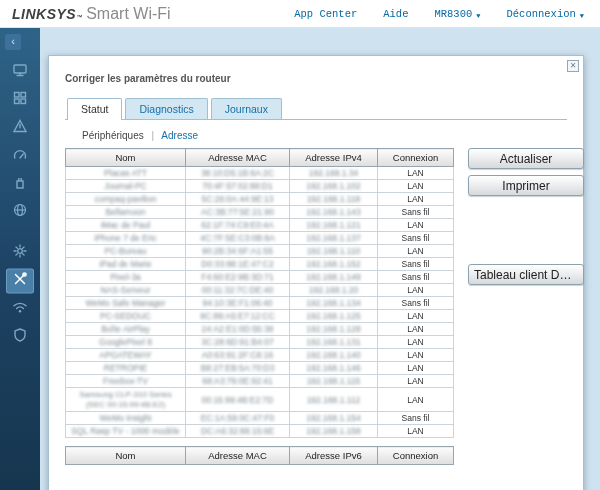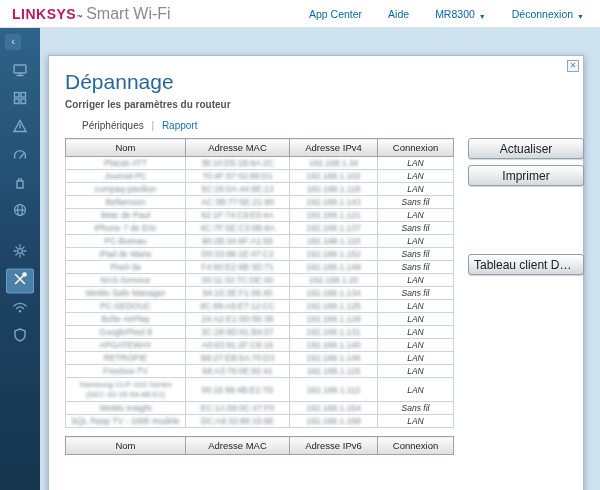--- a/index.html
+++ b/index.html
@@ -4,26 +4,26 @@
 <style>
   * { margin:0; padding:0; box-sizing:border-box; }
   body { font-family:"Liberation Sans","DejaVu Sans",sans-serif; }
   .screen { position:relative; width:600px; height:490px; background:#cfe2ef; overflow:hidden; }
 
   
   .topbar { position:absolute; top:0; left:0; right:0; height:28px; background:#fff;
             border-bottom:1px solid #dfe3e6; display:flex; align-items:center;
             padding:0 16px 0 12px; z-index:6; }
   .logo { display:flex; align-items:baseline; }
-  .logo-main { font-size:14px; font-weight:bold; color:#be185d; letter-spacing:.5px; }
+  .logo-main { font-size:14px; font-weight:bold; color:#404040; letter-spacing:.5px;font-style:italic; }
   .logo-tm { font-size:6px; color:#0a0a0a; vertical-align:super; margin-right:4px; }
   .logo-sub { font-size:16px; color:#8b8b8b; }
   .header-links { margin-left:auto; display:flex; align-items:center; gap:26px; }
   .header-links a { font-size:10.5px; color:#0668a3; text-decoration:none; cursor:pointer;
-                    display:flex; align-items:flex-end; gap:4px; }
+                    display:flex; align-items:flex-end; gap:4px;font-family:Liberation Mono, monospace; }
   .caret { font-size:7px; color:#0668a3; }
 
   
   .sidebar { position:absolute; left:0; top:28px; width:40px; height:462px;
              background:linear-gradient(180deg,#2e6388 0%,#1d4263 55%,#16364f 100%);
              display:flex; flex-direction:column; align-items:center; z-index:5; }
   .collapse-btn { align-self:flex-start; width:16px; height:16px; margin:6px 0 8px 5px;
                   background:#3d719b; color:#cfe2ef; font-size:11px; line-height:15px;
                   text-align:center; border-radius:2px; cursor:pointer; }
   .icon-cell { width:40px; height:28px; display:flex; align-items:center; justify-content:center;
@@ -56,21 +56,21 @@
   .sublinks .link { color:#1470aa; cursor:pointer; }
 
   .content-row { display:flex; align-items:flex-start; margin-top:7px; }
 
   table.devices, table.ipv6 { border-collapse:collapse; width:388px; table-layout:fixed; }
   col.c-name { width:120px; } col.c-mac { width:104px; } col.c-ip { width:88px; } col.c-conn { width:76px; }
   th { background:linear-gradient(#fcfcfc,#dedede); border:1px solid #97a5ae; font-size:9.5px;
        font-weight:normal; color:#222; padding:3px 2px; text-align:center; }
   td { border:1px solid #ccd4da; font-size:8.5px; color:#5a6a75; padding:1px 3px; text-align:center;
        white-space:nowrap; overflow:hidden; height:13px; }
-  td.conn { color:#333;font-style:italic; }
+  td.conn { color:#333; }
   .blurred { filter:blur(1.7px); opacity:.8; display:inline-block; }
   tr.tall td { height:24px; }
   tr.tall td.name { white-space:normal; line-height:1.15; font-size:8px; }
 
   .side-buttons { margin-left:14px; display:flex; flex-direction:column; gap:6px; width:116px; }
   .side-buttons button { height:21px; font-size:12px; font-family:inherit; color:#222;
         background:linear-gradient(#ffffff,#d6dadd); border:1px solid #8fa1ad; border-radius:3px;
         cursor:pointer; box-shadow:0 1px 1px rgba(0,0,0,.18); white-space:nowrap; overflow:hidden;
         text-overflow:ellipsis; padding:0 5px; }
   .side-buttons button.dhcp { margin-top:62px; }
@@ -172,28 +172,32 @@
     <div class="icon-cell">
       <span><svg viewBox="0 0 16 16" stroke="currentColor" fill="none" stroke-width="1.4" stroke-linejoin="round">
             <path d="M8 2 L13 3.8 V8 c0 3.4-3.1 5.3-5 6-1.9-.7-5-2.6-5-6 V3.8 Z"></path>
           </svg></span>
     </div>
   </aside>
 
   <main class="panel">
     <div class="close-btn">✕</div>
 
-    <h1 class="page-title">Dépannage</h1>
     <div class="page-subtitle">Corriger les paramètres du routeur</div>
 
+    <div class="tabs">
+      <div class="tab active">Statut</div>
+      <div class="tab">Diagnostics</div>
+      <div class="tab">Journaux</div>
+    </div>
 
     <div class="sublinks">
       <span class="current">Périphériques</span>
       <span class="sep">|</span>
-      <span class="link">Rapport</span>
+      <span class="link">Adresse</span>
     </div>
 
     <div class="content-row">
       <table class="devices">
         <colgroup>
             <col class="c-name">
             <col class="c-mac">
             <col class="c-ip">
             <col class="c-conn">
           </colgroup>

